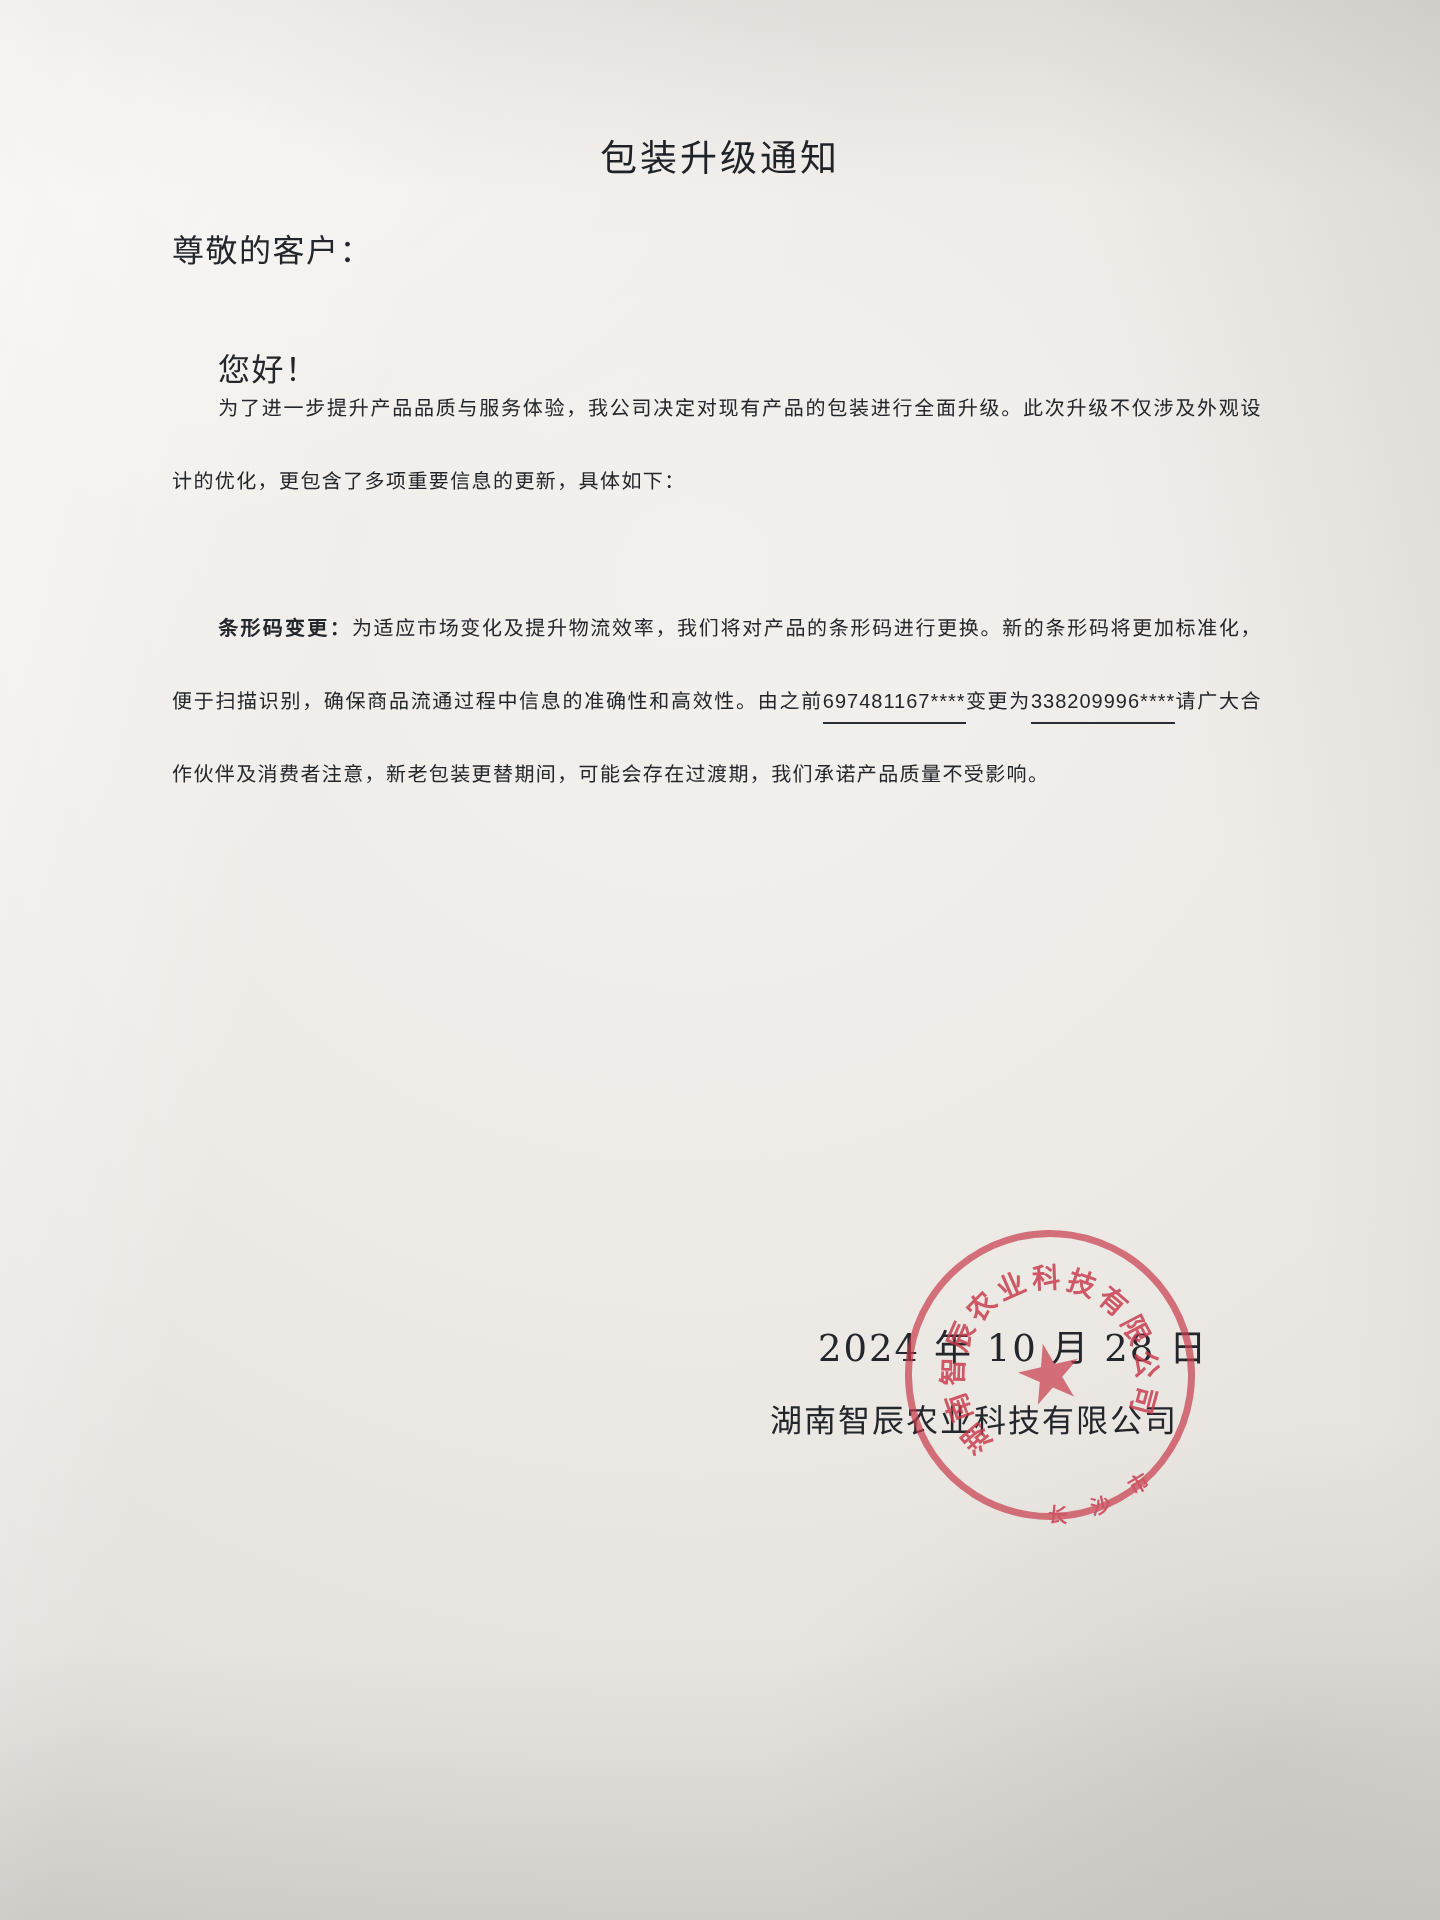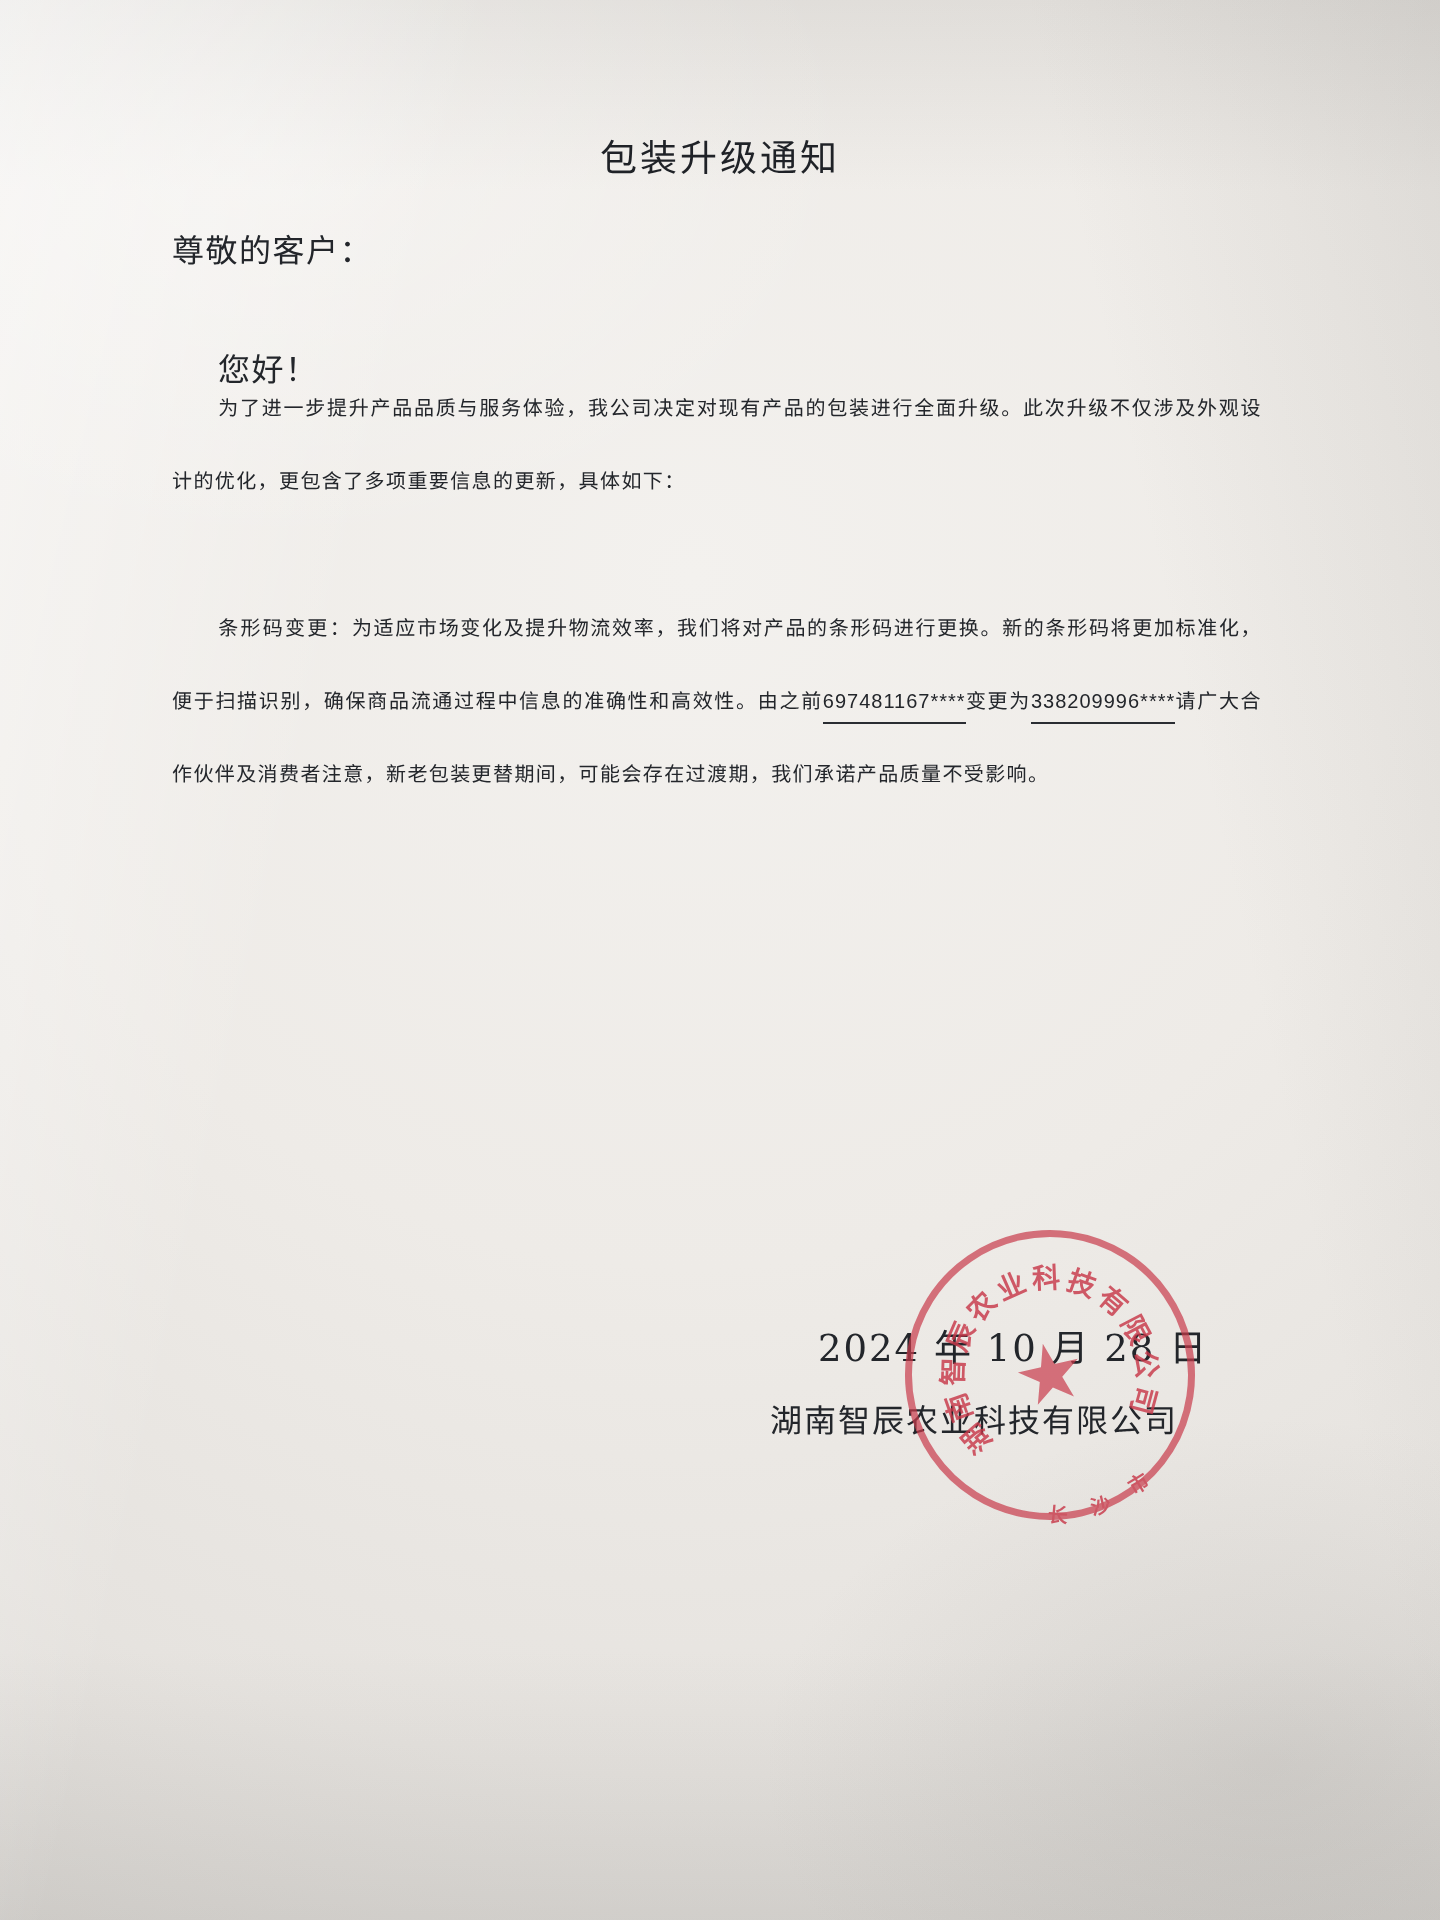--- a/index.html
+++ b/index.html
@@ -97,21 +97,21 @@
     text-align: justify;
     text-justify: inter-ideograph;
   }
   .para .ind { display: inline-block; width: 46px; }
   .para .ind2 { display: inline-block; width: 78px; }
 
   #para-intro { top: 372px; }
   #para-barcode { top: 592px; }
   #para-apology { top: 1010px; }
 
-  .b-label { font-weight: 400; letter-spacing: 2px; }
+  .b-label { font-weight: 700; letter-spacing: 2px; }
 
   .code-old, .code-new {
     border-bottom: 2px solid #2a2d32;
     padding-bottom: 10px;
     font-family: Liberation Sans, sans-serif;
     letter-spacing: 1px;
     margin-top: 40px;
   }
 
   

